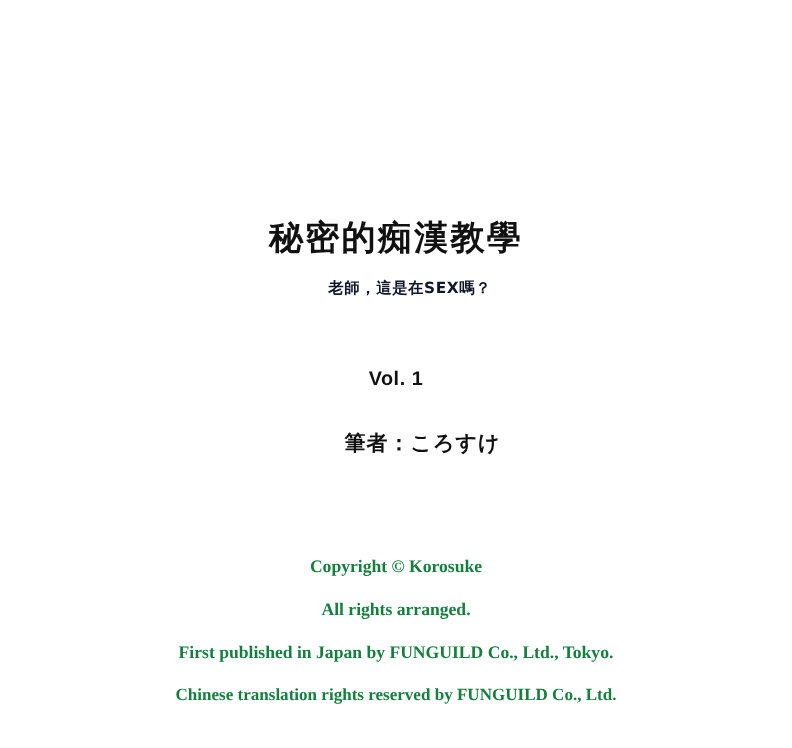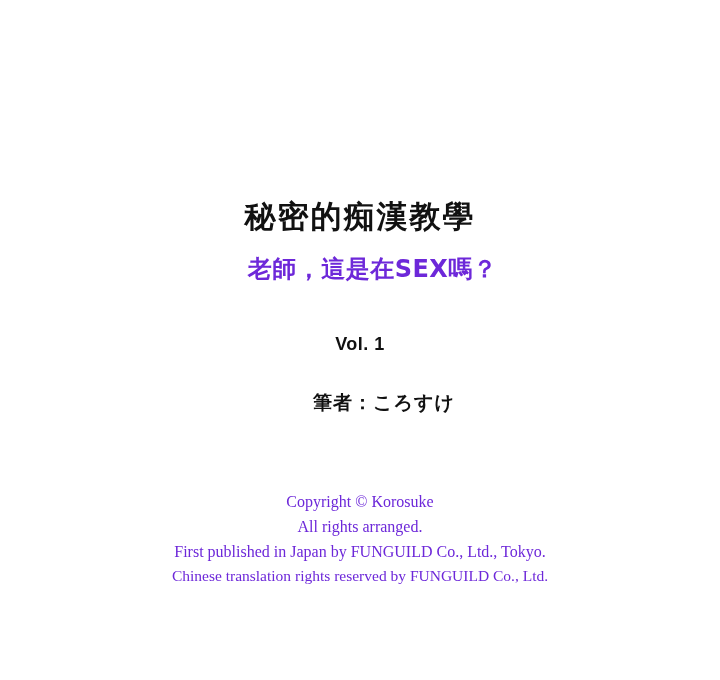--- a/index.html
+++ b/index.html
@@ -33,23 +33,23 @@
     font-family: "DejaVu Sans", "Liberation Sans", sans-serif;
     font-size: 31px;
     font-weight: bold;
     letter-spacing: 2px;
     color: #111111;
     line-height: 1.2;
     margin: 0;
   }
   .subtitle {
     font-family: "DejaVu Sans", "Liberation Sans", sans-serif;
-    font-size: 24px;
+    font-size: 14px;
     font-weight: bold;
-    color: #6d28d9;
+    color: #0f172a;
     margin: 18px 0 0 0;
     letter-spacing: 0.5px;
     padding-left: 25px;
   }
   .volume {
     position: absolute;
     top: 334px;
     left: 0;
     right: 0;
     text-align: center;
@@ -75,23 +75,24 @@
   .copyright-block {
     position: absolute;
     top: 490px;
     left: 0;
     right: 0;
     text-align: center;
   }
   .copyright-line {
     font-family: "Liberation Serif", "DejaVu Serif", serif;
     font-size: 16px;
-    color: #6d28d9;
+    color: #15803d;
     line-height: 1.55;
-    margin: 0;
+    margin: 14px;
+    font-weight: bold;
   }
   .copyright-line.small {
     font-size: 15.5px;
   }
 </style>
 </head>
 <body>
 
 <div class="page">
 

